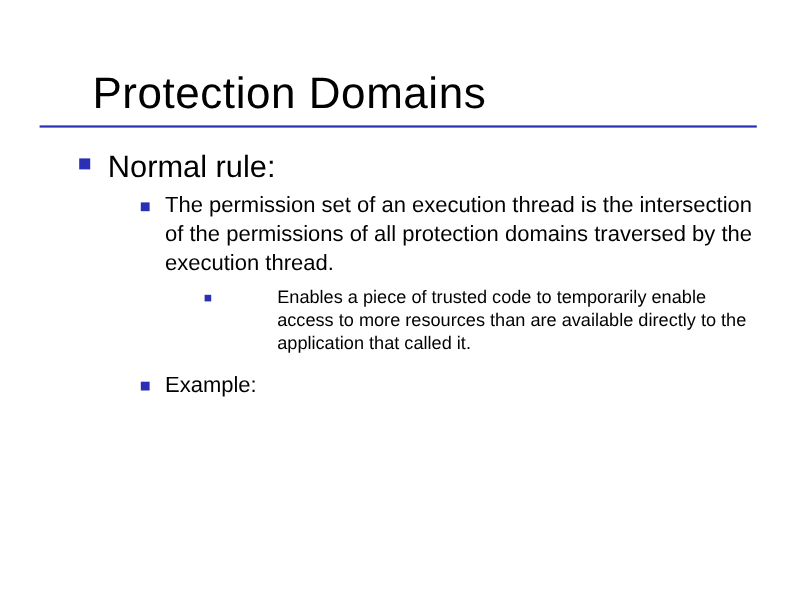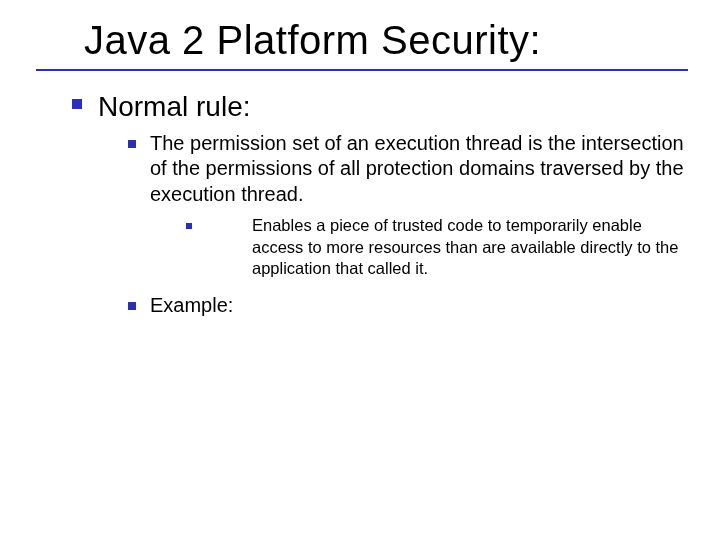--- a/index.html
+++ b/index.html
@@ -87,21 +87,22 @@
   }
   .gap-sm { height: 4px; }
   .gap-md { height: 8px; }
 </style>
 </head>
 <body>
 
 <div class="slide">
 
   <div class="title">
-    <span>Java 2 Platform Security:</span><br>
+    <br>
+    <span>Protection Domains</span>
   </div>
 
   <hr class="rule">
 
   <div class="lvl1">
     <span class="bullet"></span>
     <span class="text">Normal rule:</span>
   </div>
 
   <div class="lvl2">

